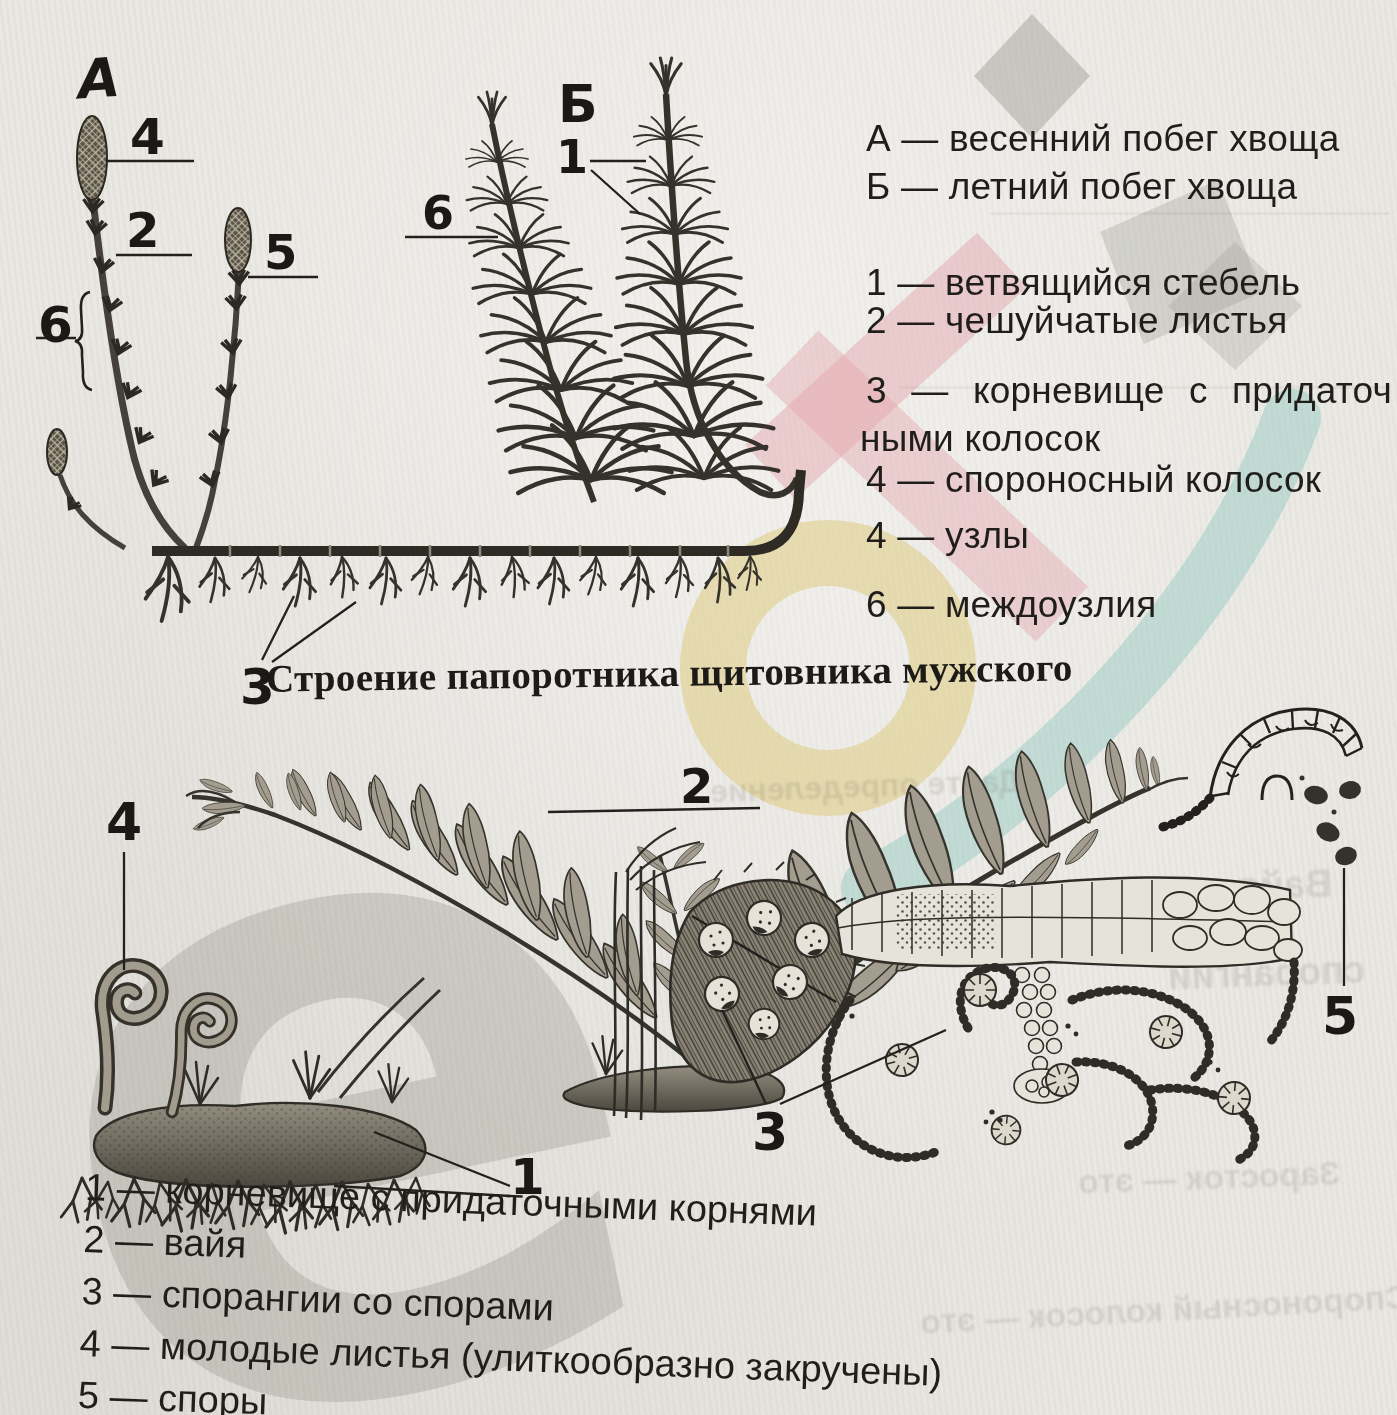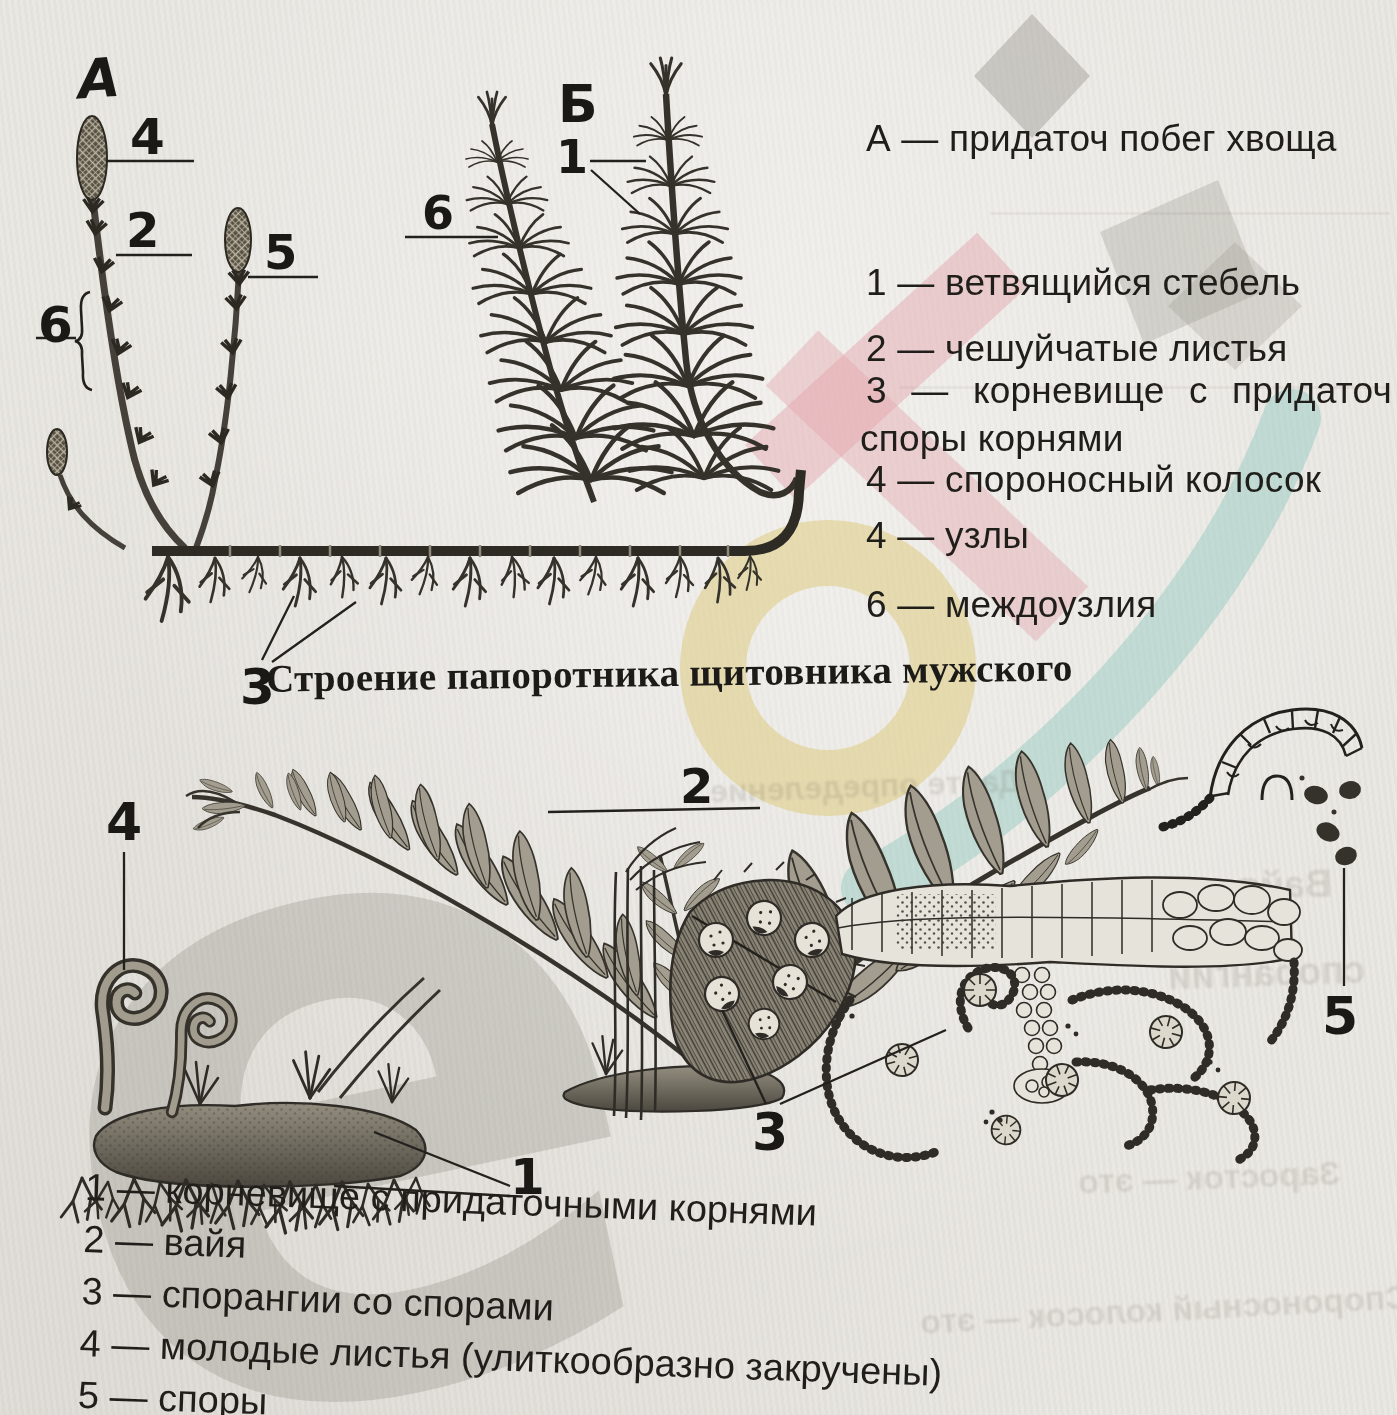--- a/index.html
+++ b/index.html
@@ -400,25 +400,26 @@
   <div class="co" style="left:422px;top:190px;font-size:46px">6</div>
   <div class="co" style="left:556px;top:134px;font-size:46px">1</div>
   <div class="co" style="left:240px;top:662px;font-size:50px">3</div>
 
   <div class="co" style="left:106px;top:796px;font-size:52px">4</div>
   <div class="co" style="left:680px;top:762px;font-size:48px">2</div>
   <div class="co" style="left:510px;top:1152px;font-size:50px">1</div>
   <div class="co" style="left:752px;top:1106px;font-size:52px">3</div>
   <div class="co" style="left:1322px;top:990px;font-size:52px">5</div>
 
-  <div class="leg1" style="top:118px">А — придаточ побег хвоща</div>
+  <div class="leg1" style="top:118px">А — весенний побег хвоща</div>
+  <div class="leg1" style="top:166px">Б — летний побег хвоща</div>
   <div class="leg1" style="top:262px">1 — ветвящийся стебель</div>
-  <div class="leg1" style="top:328px">2 — чешуйчатые листья</div>
+  <div class="leg1" style="top:300px">2 — чешуйчатые листья</div>
   <div class="leg1 just" style="top:370px">3 — корневище с придаточ</div>
-  <div class="leg1" style="top:418px;left:860px">споры корнями</div>
+  <div class="leg1" style="top:418px;left:860px">ными колосок</div>
   <div class="leg1" style="top:459px">4 — спороносный колосок</div>
   <div class="leg1" style="top:515px">4 — узлы</div>
   <div class="leg1" style="top:584px">6 — междоузлия</div>
 
   <div class="abs" style="left:86px;top:1166px;transform:rotate(2deg);transform-origin:0 0;width:1000px">
     <div class="leg2" style="top:0">1 — корневище с придаточными корнями</div>
     <div class="leg2" style="top:52px">2 — вайя</div>
     <div class="leg2" style="top:104px">3 — спорангии со спорами</div>
     <div class="leg2" style="top:156px">4 — молодые листья (улиткообразно закручены)</div>
     <div class="leg2" style="top:208px">5 — споры</div>

